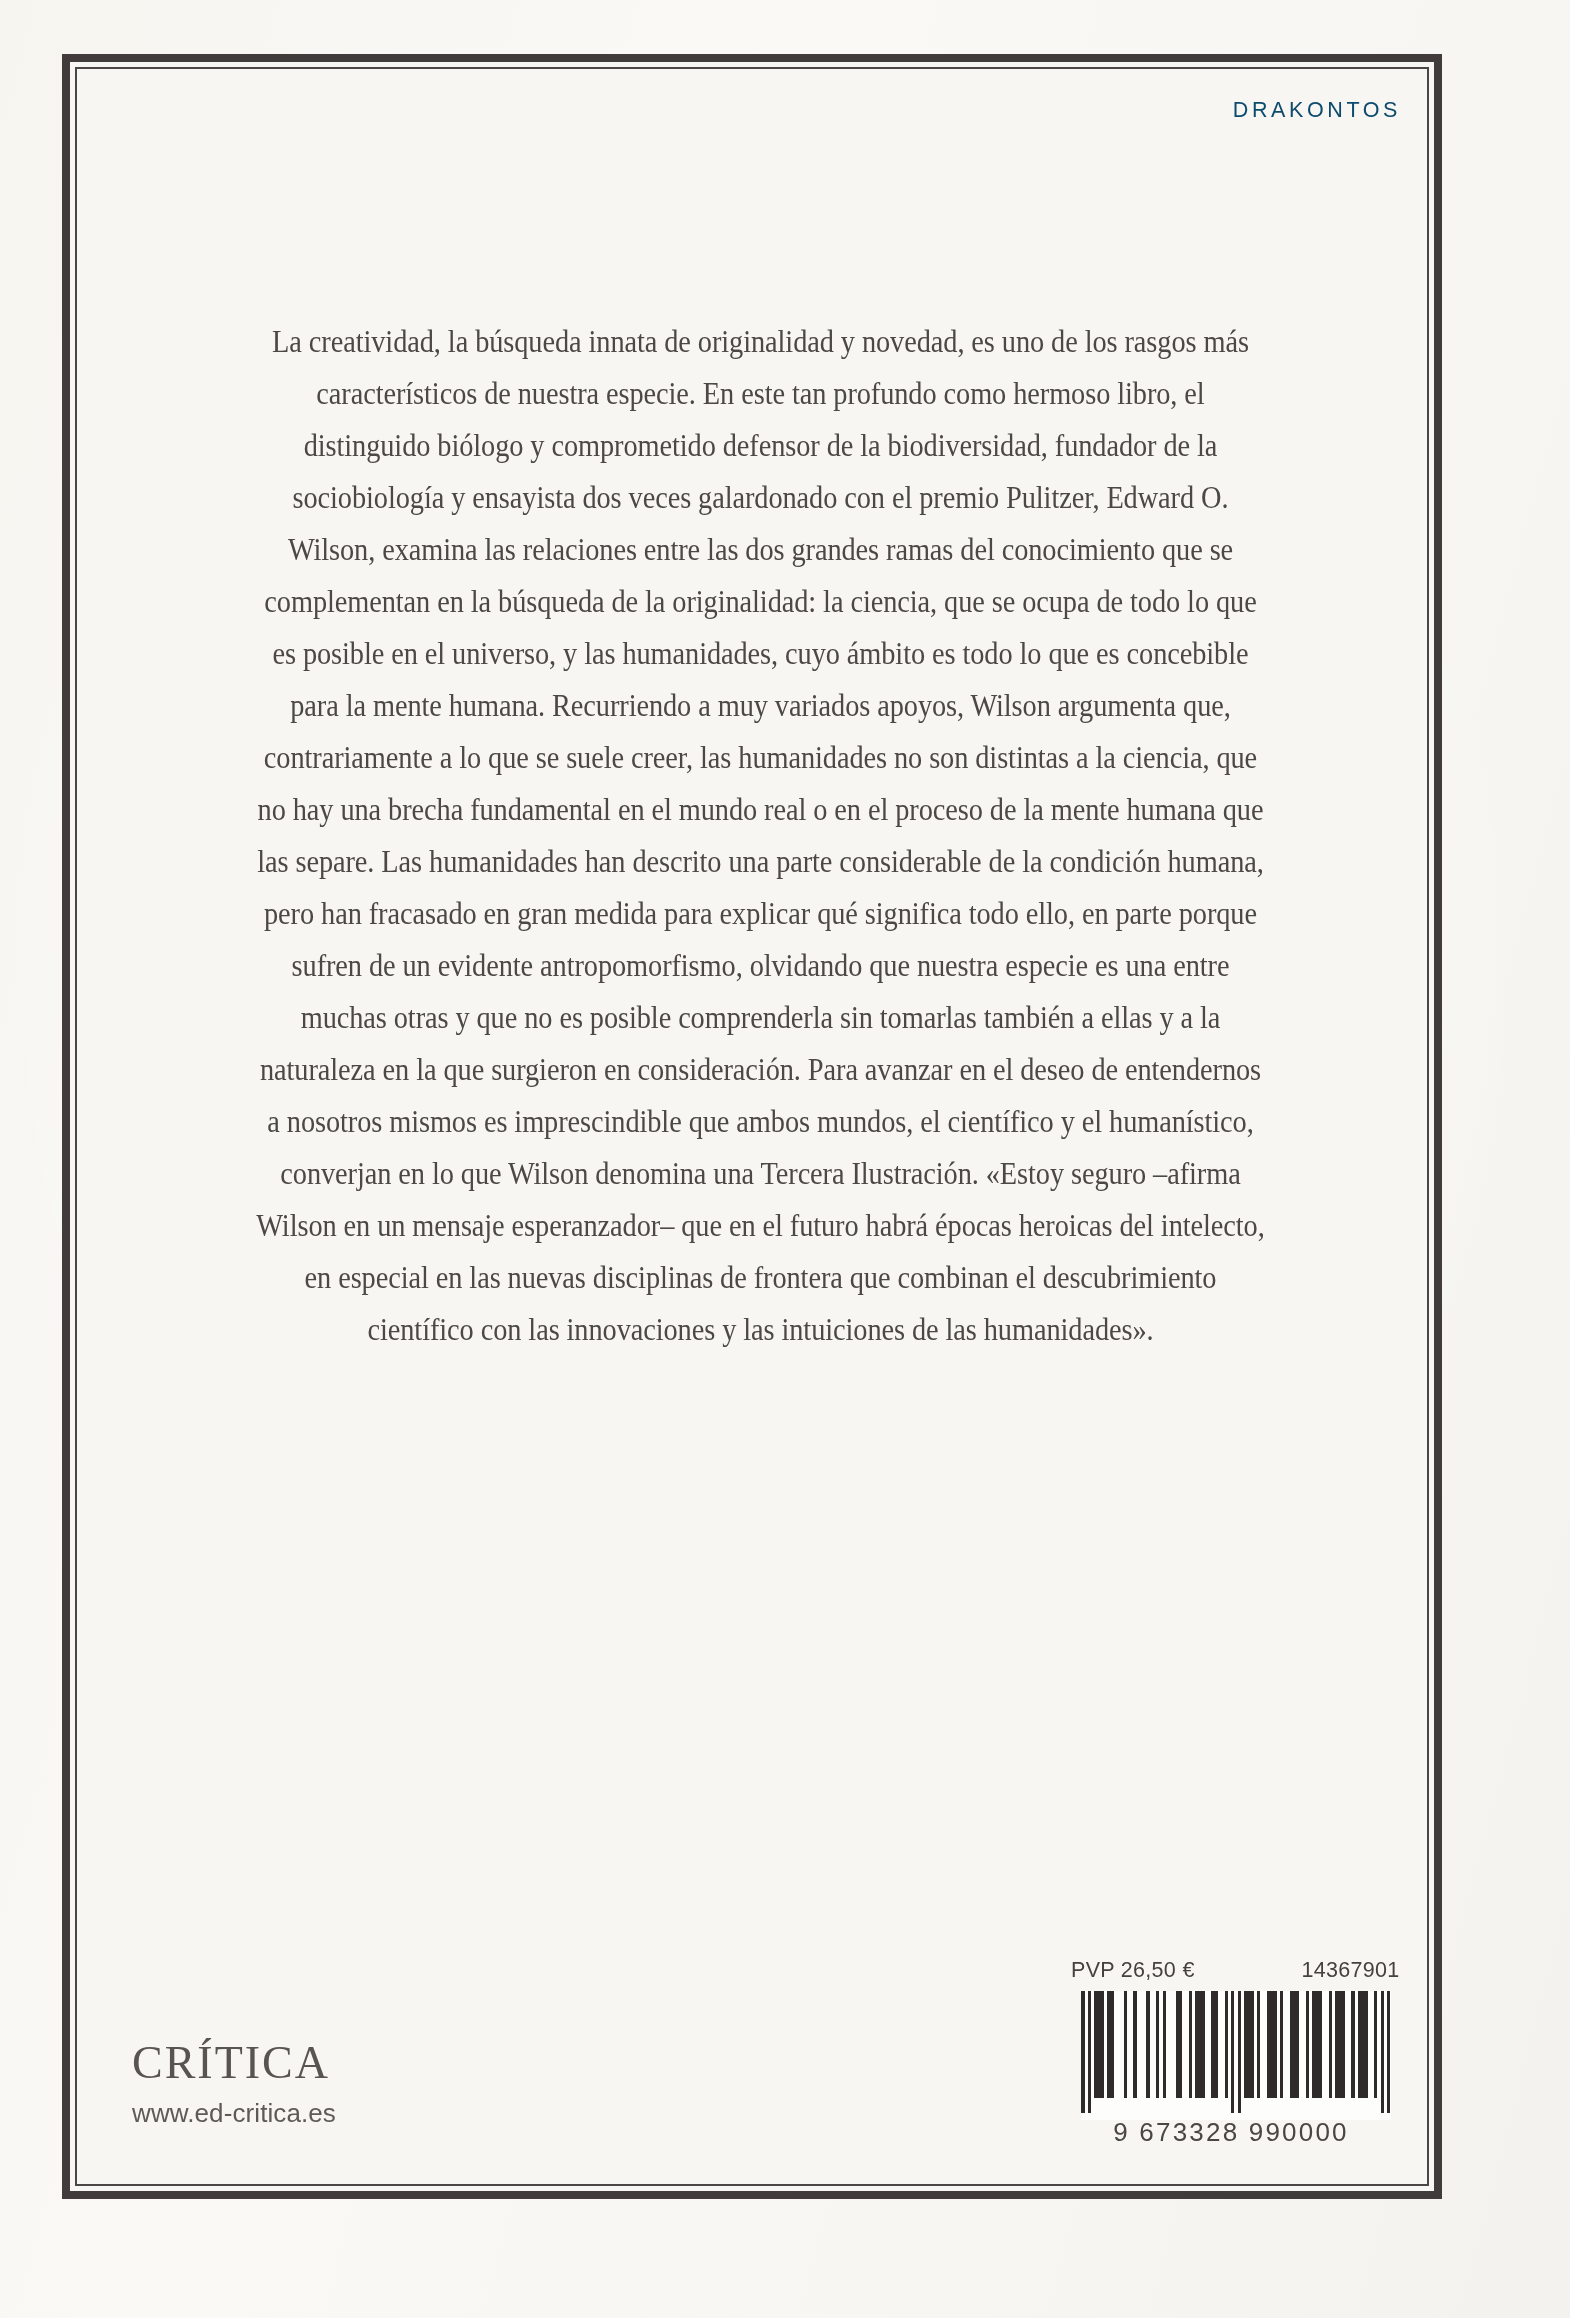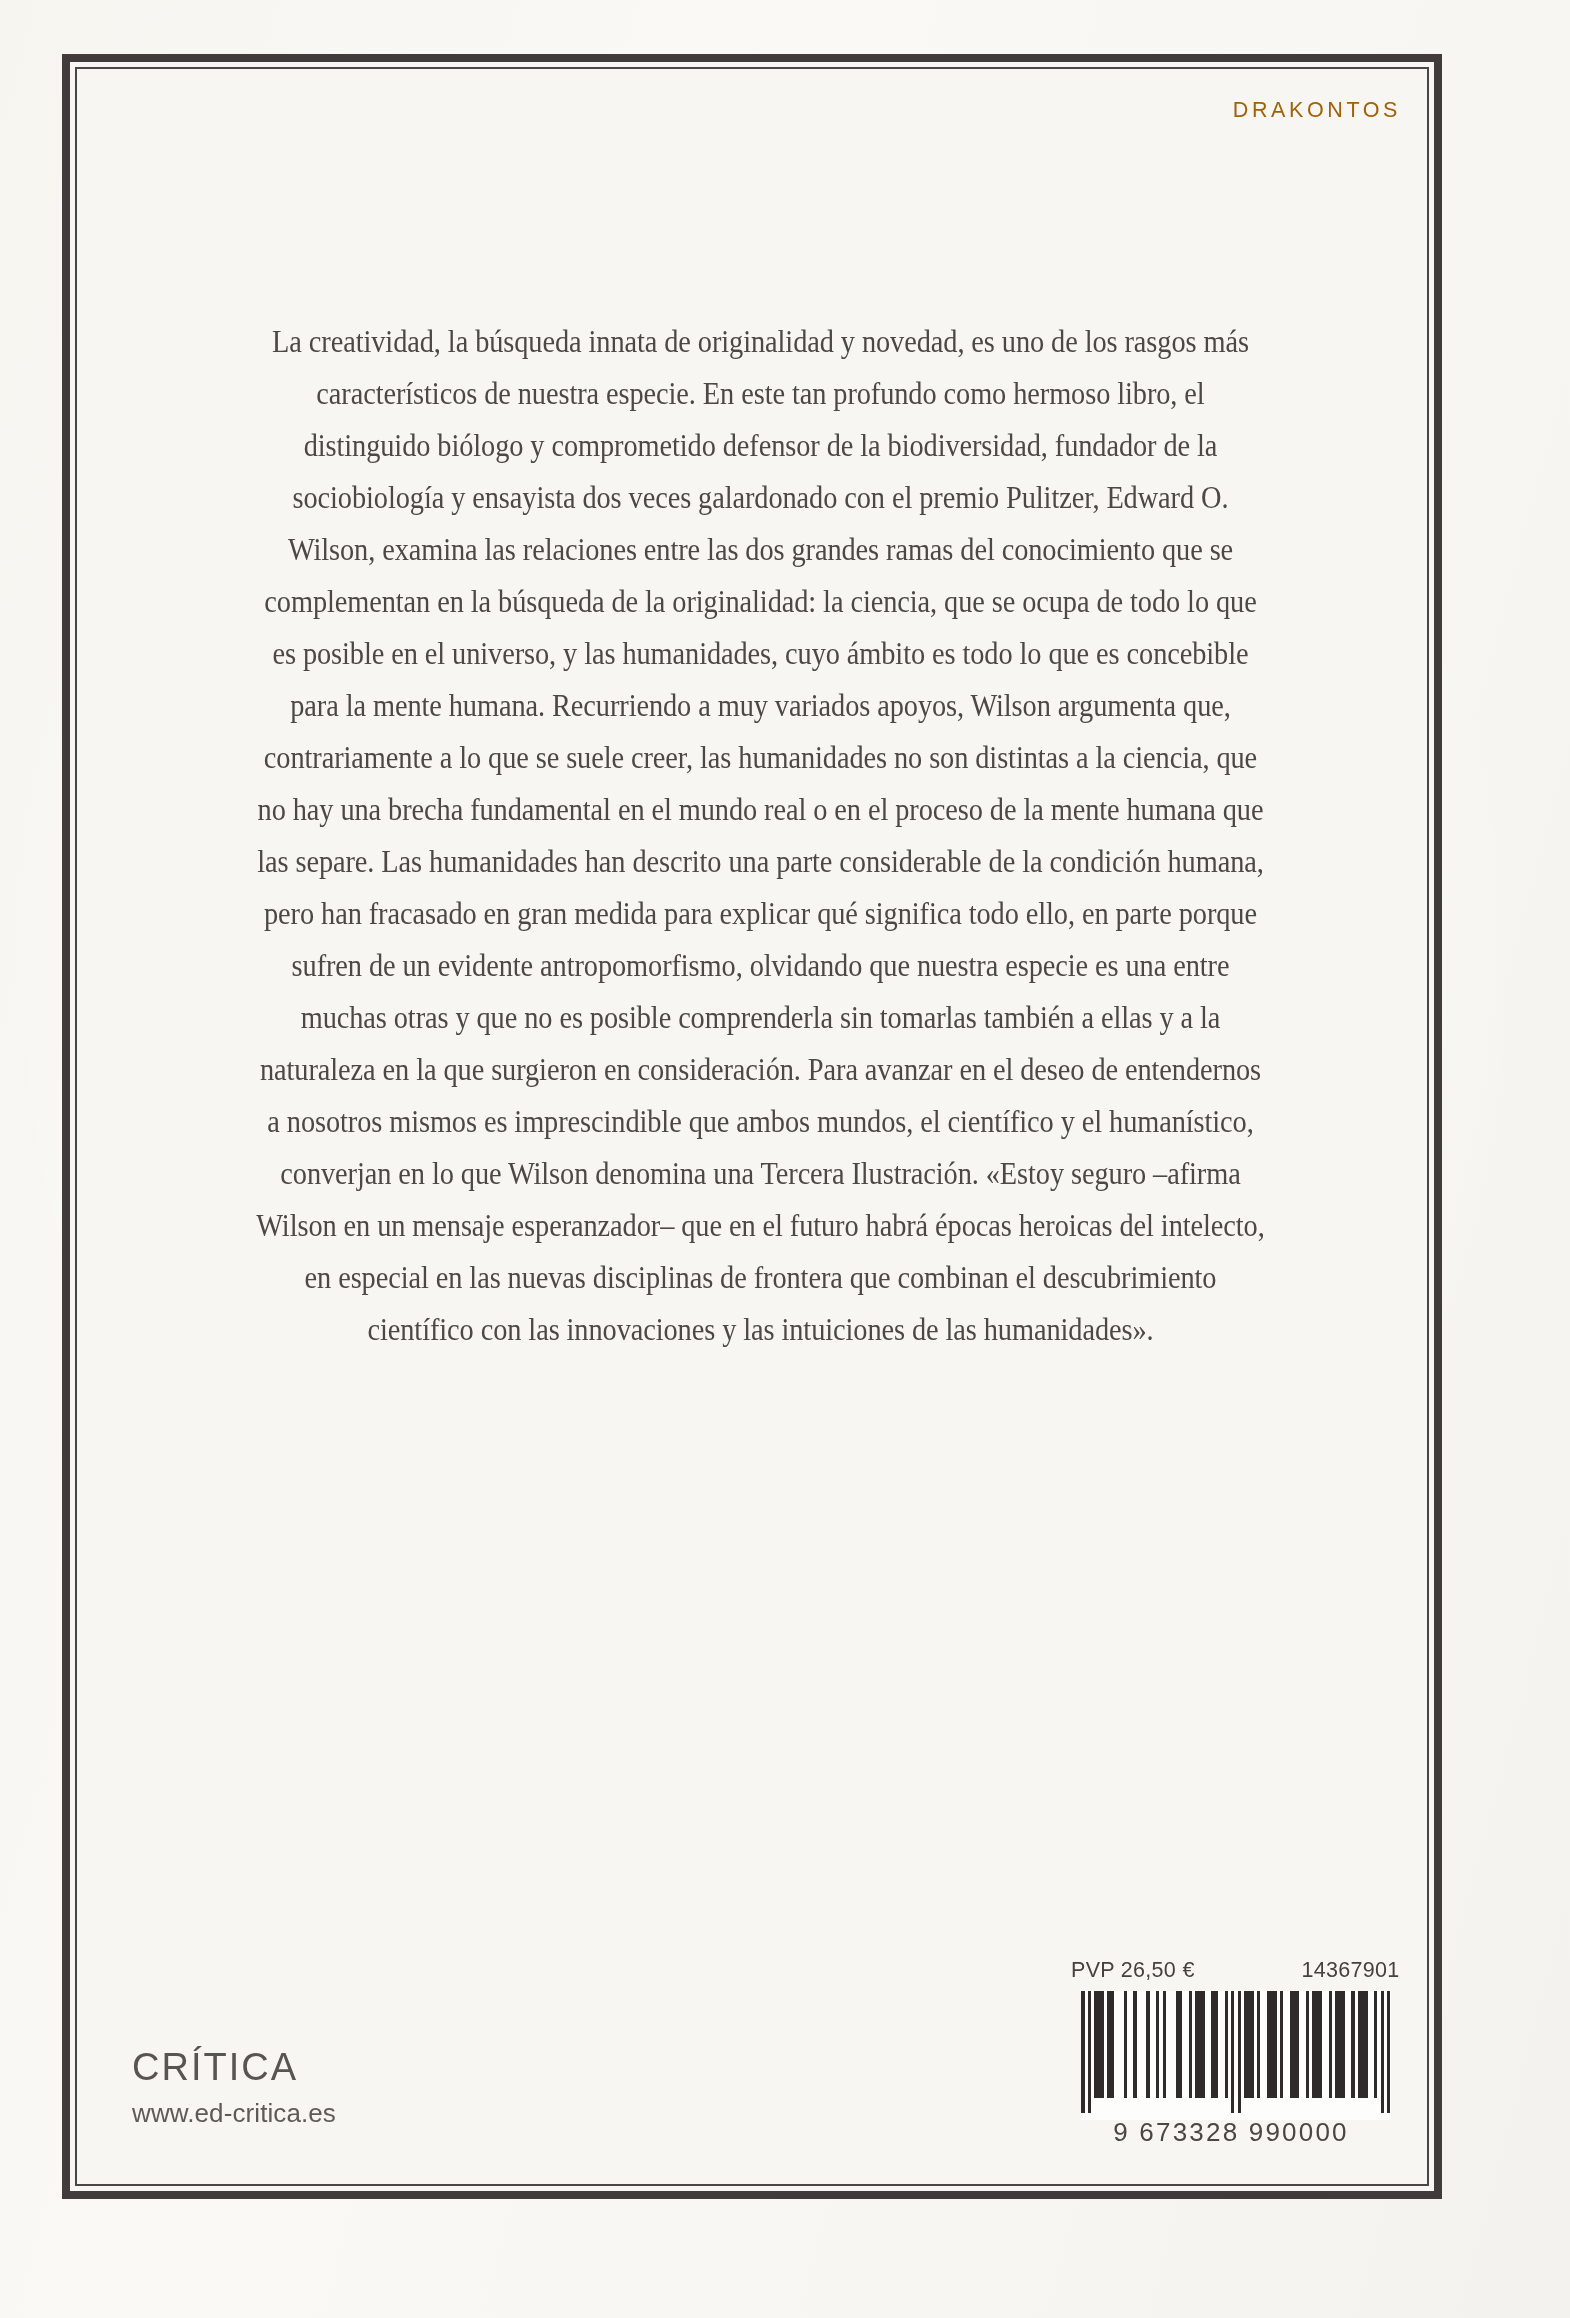--- a/index.html
+++ b/index.html
@@ -65,21 +65,21 @@
   }
 
   
   #series-label {
     position: absolute;
     right: 33px;
     top: 36px;
     font-family: "Liberation Sans", sans-serif;
     font-size: 21.5px;
     letter-spacing: 3.6px;
-    color: #a16207;
+    color: #0c4a6e;
     font-weight: 400;
     white-space: nowrap;
   }
 
   
   #blurb {
     position: absolute;
     left: 136px;
     top: 254px;
     width: 1109px;
@@ -97,22 +97,22 @@
   }
 
   
   #publisher {
     position: absolute;
     left: 62px;
     bottom: 62px;
     text-align: left;
   }
   #publisher-name {
-    font-family: Liberation Sans, sans-serif;
-    font-size: 38px;
+    font-family: Liberation Serif, serif;
+    font-size: 46px;
     letter-spacing: 2px;
     color: #585451;
     line-height: 1.05;
     white-space: nowrap;
   }
   #publisher-url {
     margin-top: 10.3px;
     font-family: "Liberation Sans", sans-serif;
     font-size: 26px;
     letter-spacing: 0.1px;

